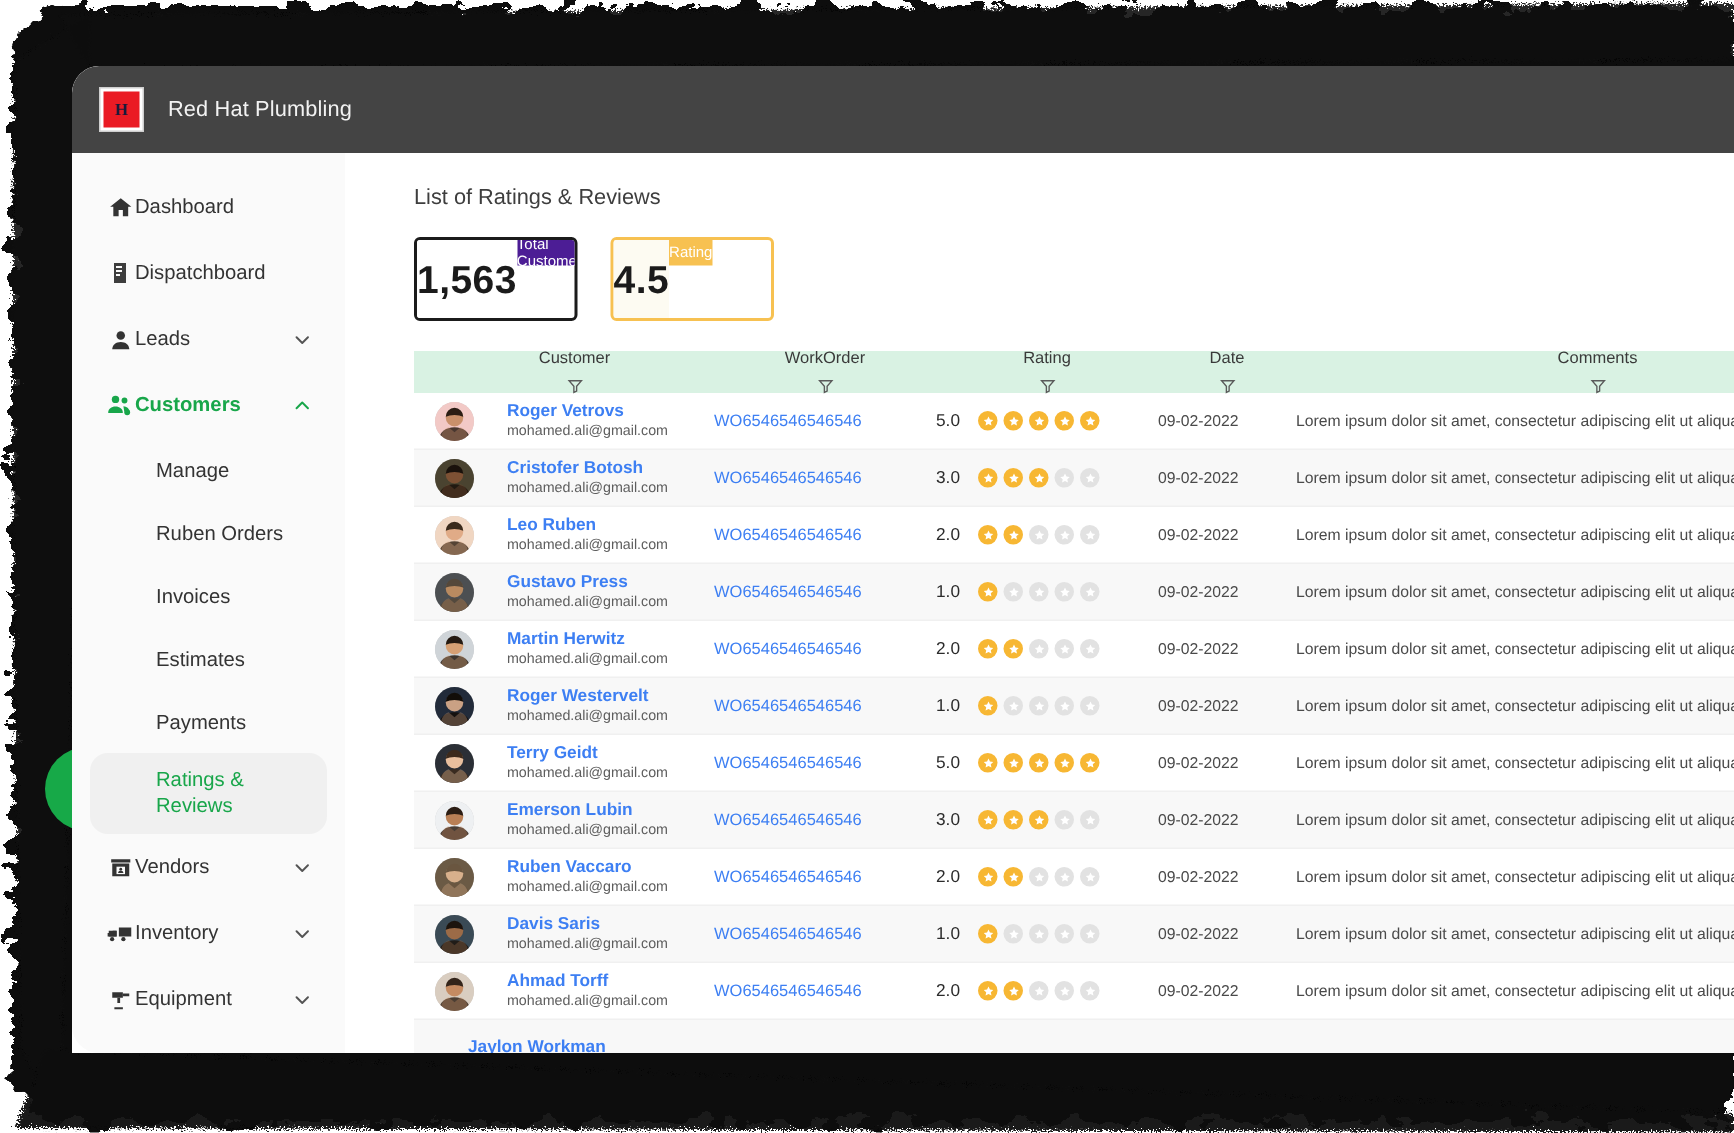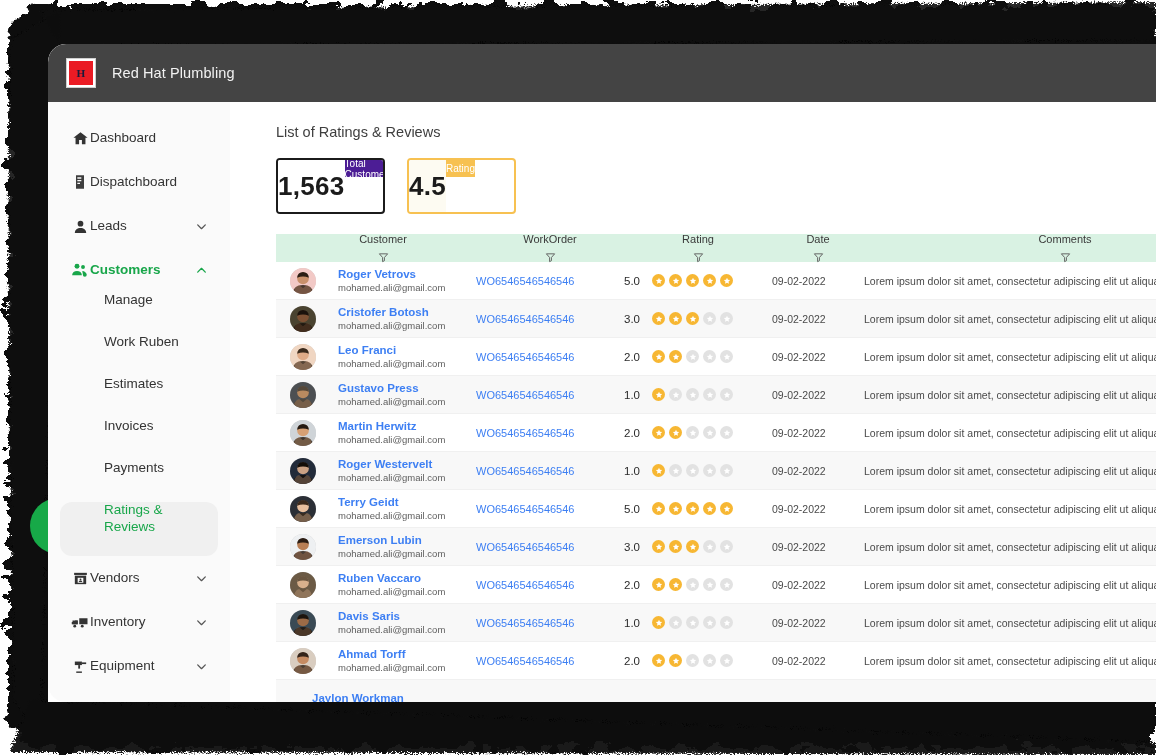--- a/index.html
+++ b/index.html
@@ -116,21 +116,21 @@
   .nav-chev{
     margin-left:auto;
     width:14px;height:14px;
     display:flex;align-items:center;justify-content:center;
     color:#555;
   }
   .nav-item.active .nav-label{ color:#18a64a; font-weight:600; }
   .nav-item.active .nav-ico{ color:#18a64a; }
   .nav-item.active .nav-chev{ color:#18a64a; }
   .nav-sub{
-    display:flex;
+    display:flex;align-items:center;
     height:42px;
     margin:0 12px;
     padding-left:44px;
     border-radius:12px;
     font-size:13.5px;
     color:#333;
     cursor:pointer;
   }
   .nav-sub.selected{
     background:#f0f0f0;
@@ -325,27 +325,27 @@
           <svg viewBox="0 0 24 24" width="13" height="13" fill="none" stroke="currentColor" stroke-width="2.4" stroke-linecap="round" stroke-linejoin="round">
             <polyline points="5,15 12,8 19,15"></polyline>
           </svg>
         </span>
       </div>
 
       <div class="nav-sub">
         <span class="sub-txt">Manage</span>
       </div>
       <div class="nav-sub">
-        <span class="sub-txt">Work Ruben</span>
+        <span class="sub-txt">Ruben Orders</span>
+      </div>
+      <div class="nav-sub">
+        <span class="sub-txt">Invoices</span>
       </div>
       <div class="nav-sub">
         <span class="sub-txt">Estimates</span>
-      </div>
-      <div class="nav-sub">
-        <span class="sub-txt">Invoices</span>
       </div>
       <div class="nav-sub">
         <span class="sub-txt">Payments</span>
       </div>
       <div class="nav-sub selected">
         <span class="sub-txt">Ratings &amp; Reviews</span>
       </div>
 
       <div class="nav-item">
         <span class="nav-ico">
@@ -565,21 +565,21 @@
         <div class="avatar">
                   <svg class="face" viewBox="0 0 40 40" preserveAspectRatio="xMidYMid slice" aria-hidden="true">
       <rect width="40" height="40" fill="#f0d6c2"></rect>
       <circle cx="20" cy="16" r="9" fill="#e0ab87"></circle>
       <path d="M11 15 a9 9 0 0 1 18 0 a13 6 0 0 0 -18 0z" fill="#3a2a1c"></path>
       <path d="M4 40 c0-9 7-14 16-14 s16 5 16 14z" fill="#3a2a1c" opacity="0.85"></path>
       <path d="M14 26 l6 5 l6-5 c5 1.6 8 5.8 8 14 H6 c0-8.2 3-12.4 8-14z" fill="#e0ab87" opacity="0.35"></path>
     </svg>
                 </div>
         <div class="cust-txt">
-          <div class="cust-name">Leo Franci</div>
+          <div class="cust-name">Leo Ruben</div>
           <div class="cust-mail">mohamed.ali@gmail.com</div>
         </div>
      </div>
      <div class="wo-cell">WO6546546546546</div>
      <div class="rate-cell">
         <span class="rate-num">2.0</span>
         <span class="stars">
                   <span class="star on">
     <svg viewBox="0 0 24 24" width="8" height="8" fill="#ffffff">
       <path d="M12 2l2.9 6.2 6.6.8-4.9 4.6 1.3 6.6L12 17l-5.9 3.2 1.3-6.6L2.5 9l6.6-.8z"></path>

